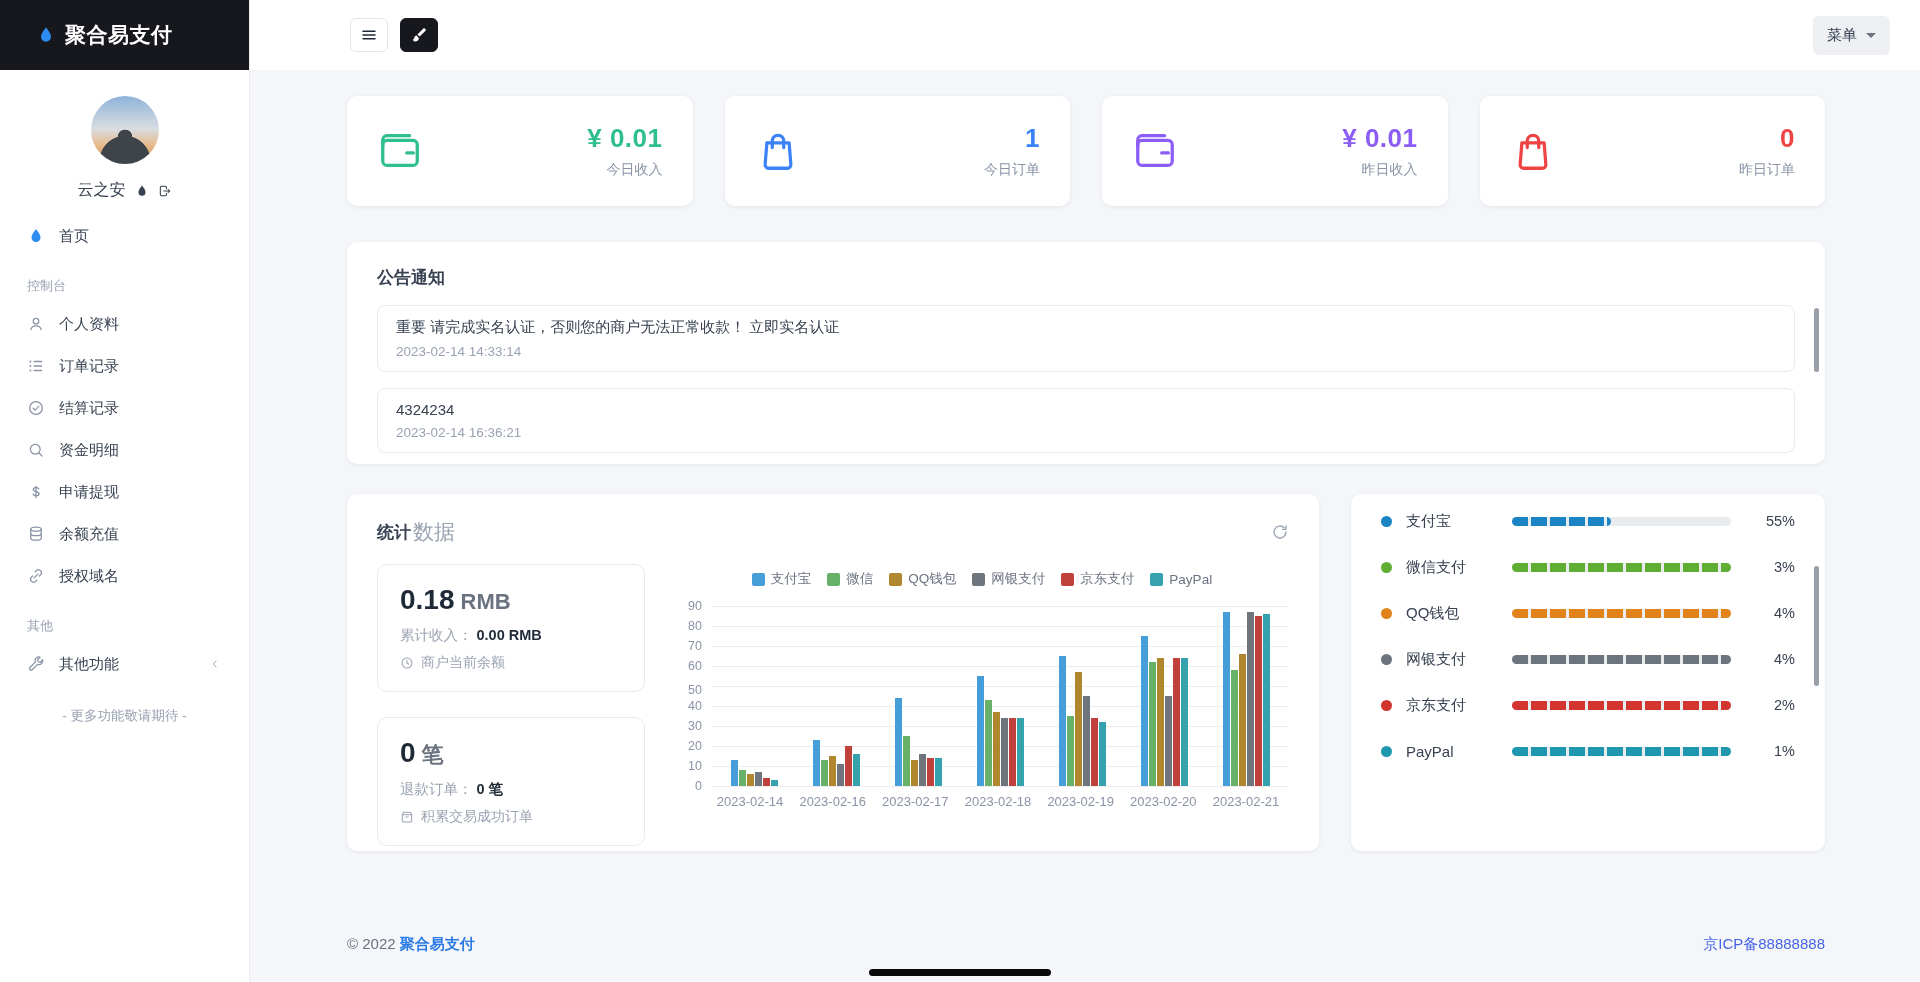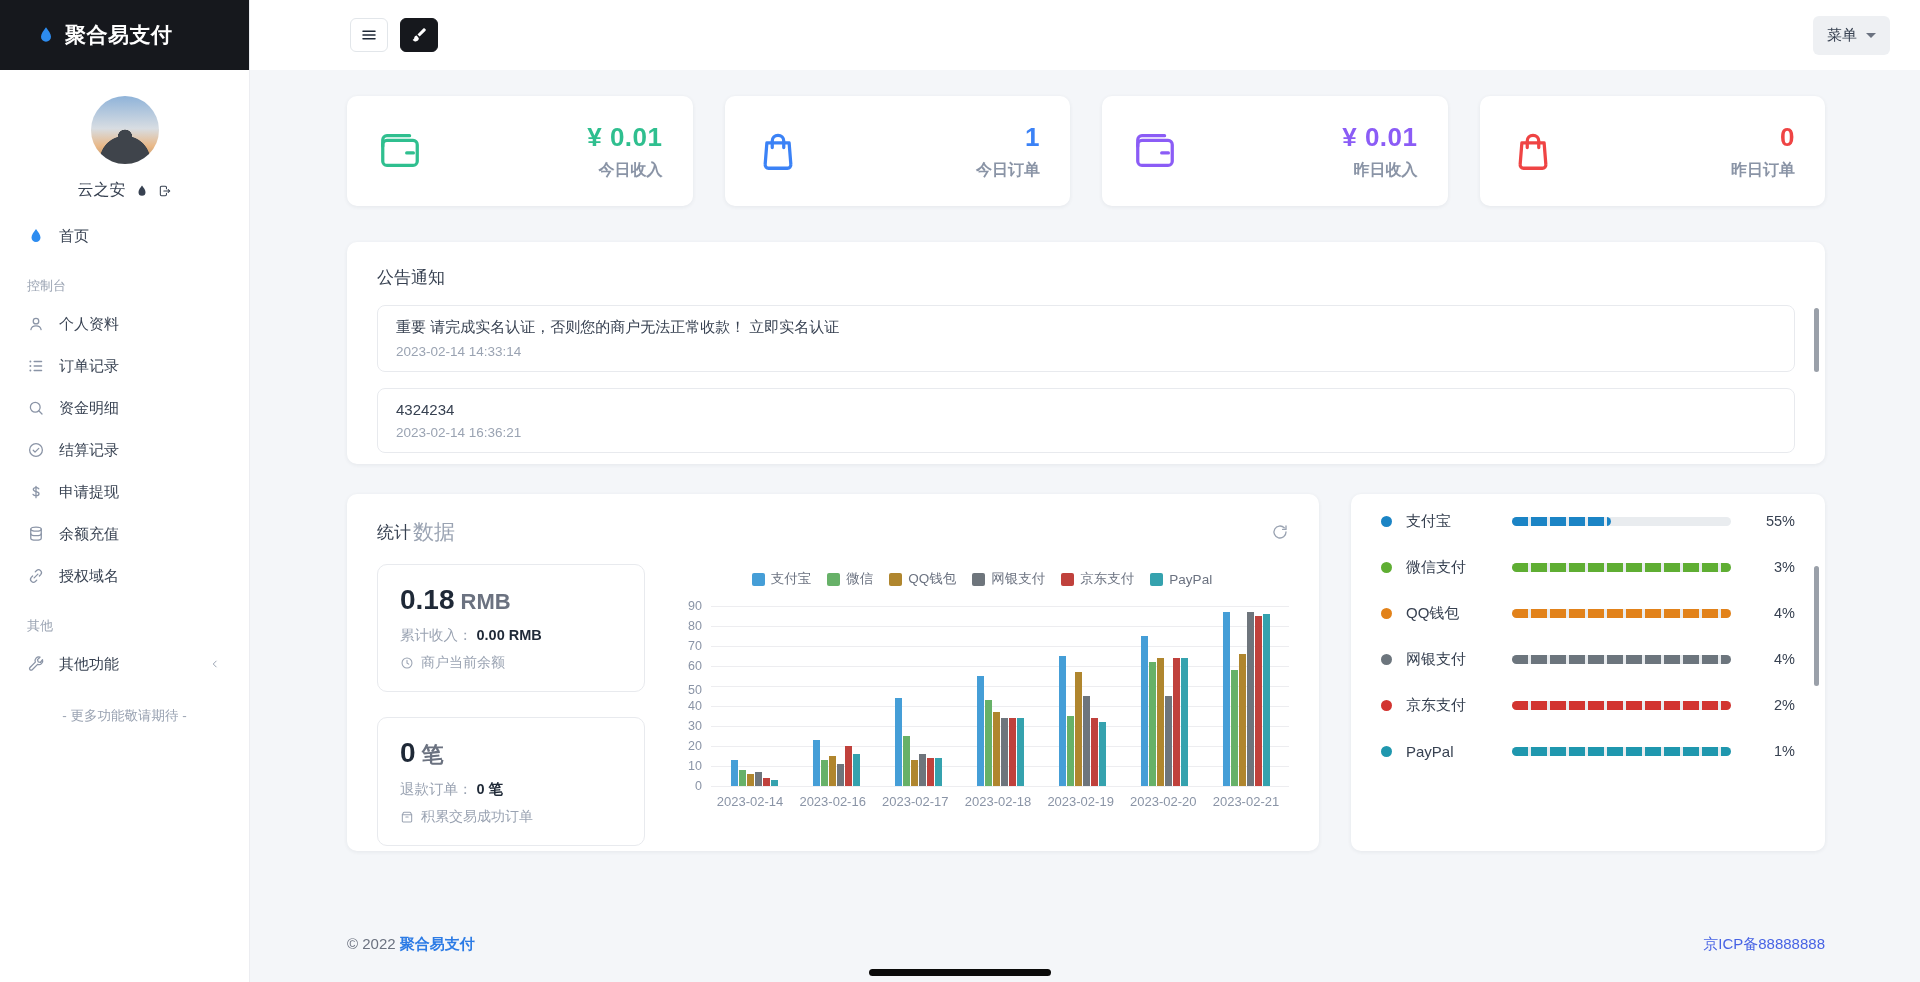--- a/index.html
+++ b/index.html
@@ -42,25 +42,25 @@
   .caret-down { width:0; height:0; border-left:5px solid transparent; border-right:5px solid transparent; border-top:5px solid #6b7280; }
 
   .content { flex:1; padding:26px 95px 0 97px; overflow:hidden; }
 
   .cards-row { display:flex; gap:32px; }
   .stat-card { flex:1; background:#fff; border-radius:10px; box-shadow:0 1px 4px rgba(31,45,61,.07); height:110px; display:flex; align-items:center; padding:0 30px;gap:12px; }
   .stat-icon { width:46px; height:46px; display:flex; }
   .stat-icon svg { width:100%; height:100%; }
   .stat-text { margin-left:auto; text-align:right; }
   .stat-value { font-size:26px; font-weight:bold; letter-spacing:.5px; }
-  .stat-label { font-size:16px; color:#8a94a6; margin-top:7px;font-weight:bold; }
+  .stat-label { font-size:14px; color:#8a94a6; margin-top:7px; }
 
   .card { background:#fff; border-radius:10px; box-shadow:0 1px 4px rgba(31,45,61,.07); position:relative; }
   .card-header { display:flex; align-items:center; padding:24px 30px 16px; font-size:17px; color:#374151; }
-  .title-strong { font-weight:normal; }
+  .title-strong { font-weight:bold; }
   .title-light { color:#9aa3b2; font-size:21px; margin-left:2px; }
   .refresh { margin-left:auto; width:18px; height:18px; color:#9aa3b2; cursor:pointer; display:flex; }
   .refresh svg { width:100%; height:100%; }
 
   .announce { margin-top:36px; height:222px; overflow:hidden; }
   .announce-item { margin:0 30px 16px; border:1px solid #e8eaee; border-radius:8px; padding:12px 18px; cursor:pointer; }
   .announce-text { font-size:15px; color:#374151; }
   .announce-time { font-size:13.5px; color:#9aa3b2; margin-top:7px; }
   .vscroll { position:absolute; right:6px; width:5px; border-radius:3px; background:#9aa0a9; cursor:pointer; }
 
@@ -163,34 +163,34 @@
               <svg viewBox="0 0 24 24" fill="none" stroke="currentColor" stroke-width="1.7" stroke-linecap="round" stroke-linejoin="round">
                 <path d="M9.5 6h10M9.5 12h10M9.5 18h10"></path>
                 <path d="M4.5 6h.01M4.5 12h.01M4.5 18h.01" stroke-width="2.6"></path>
               </svg>
             </span>
             <span>订单记录</span>
           </div>
           <div class="nav-item">
             <span class="icon">
               <svg viewBox="0 0 24 24" fill="none" stroke="currentColor" stroke-width="1.7" stroke-linecap="round" stroke-linejoin="round">
+                <circle cx="12" cy="12" r="8.5"></circle>
+                <path d="m8.3 12.4 2.4 2.4 5-5"></path>
+              </svg>
+            </span>
+            <span>结算记录</span>
+          </div>
+          <div class="nav-item">
+            <span class="icon">
+              <svg viewBox="0 0 24 24" fill="none" stroke="currentColor" stroke-width="1.7" stroke-linecap="round" stroke-linejoin="round">
                 <circle cx="11" cy="11" r="6.5"></circle>
                 <path d="m15.7 15.7 4.3 4.3"></path>
               </svg>
             </span>
             <span>资金明细</span>
-          </div>
-          <div class="nav-item">
-            <span class="icon">
-              <svg viewBox="0 0 24 24" fill="none" stroke="currentColor" stroke-width="1.7" stroke-linecap="round" stroke-linejoin="round">
-                <circle cx="12" cy="12" r="8.5"></circle>
-                <path d="m8.3 12.4 2.4 2.4 5-5"></path>
-              </svg>
-            </span>
-            <span>结算记录</span>
           </div>
           <div class="nav-item">
             <span class="icon">
               <svg viewBox="0 0 24 24" fill="none" stroke="currentColor" stroke-width="1.7" stroke-linecap="round" stroke-linejoin="round">
                 <path d="M12 4.5v15"></path>
                 <path d="M15.8 7.8c-.8-1.1-2.2-1.6-3.8-1.6-2 0-3.6 1-3.6 2.6 0 3.4 7.6 1.9 7.6 5.4 0 1.7-1.8 2.7-4 2.7-1.7 0-3.2-.6-4-1.8"></path>
               </svg>
             </span>
             <span>申请提现</span>
           </div>

